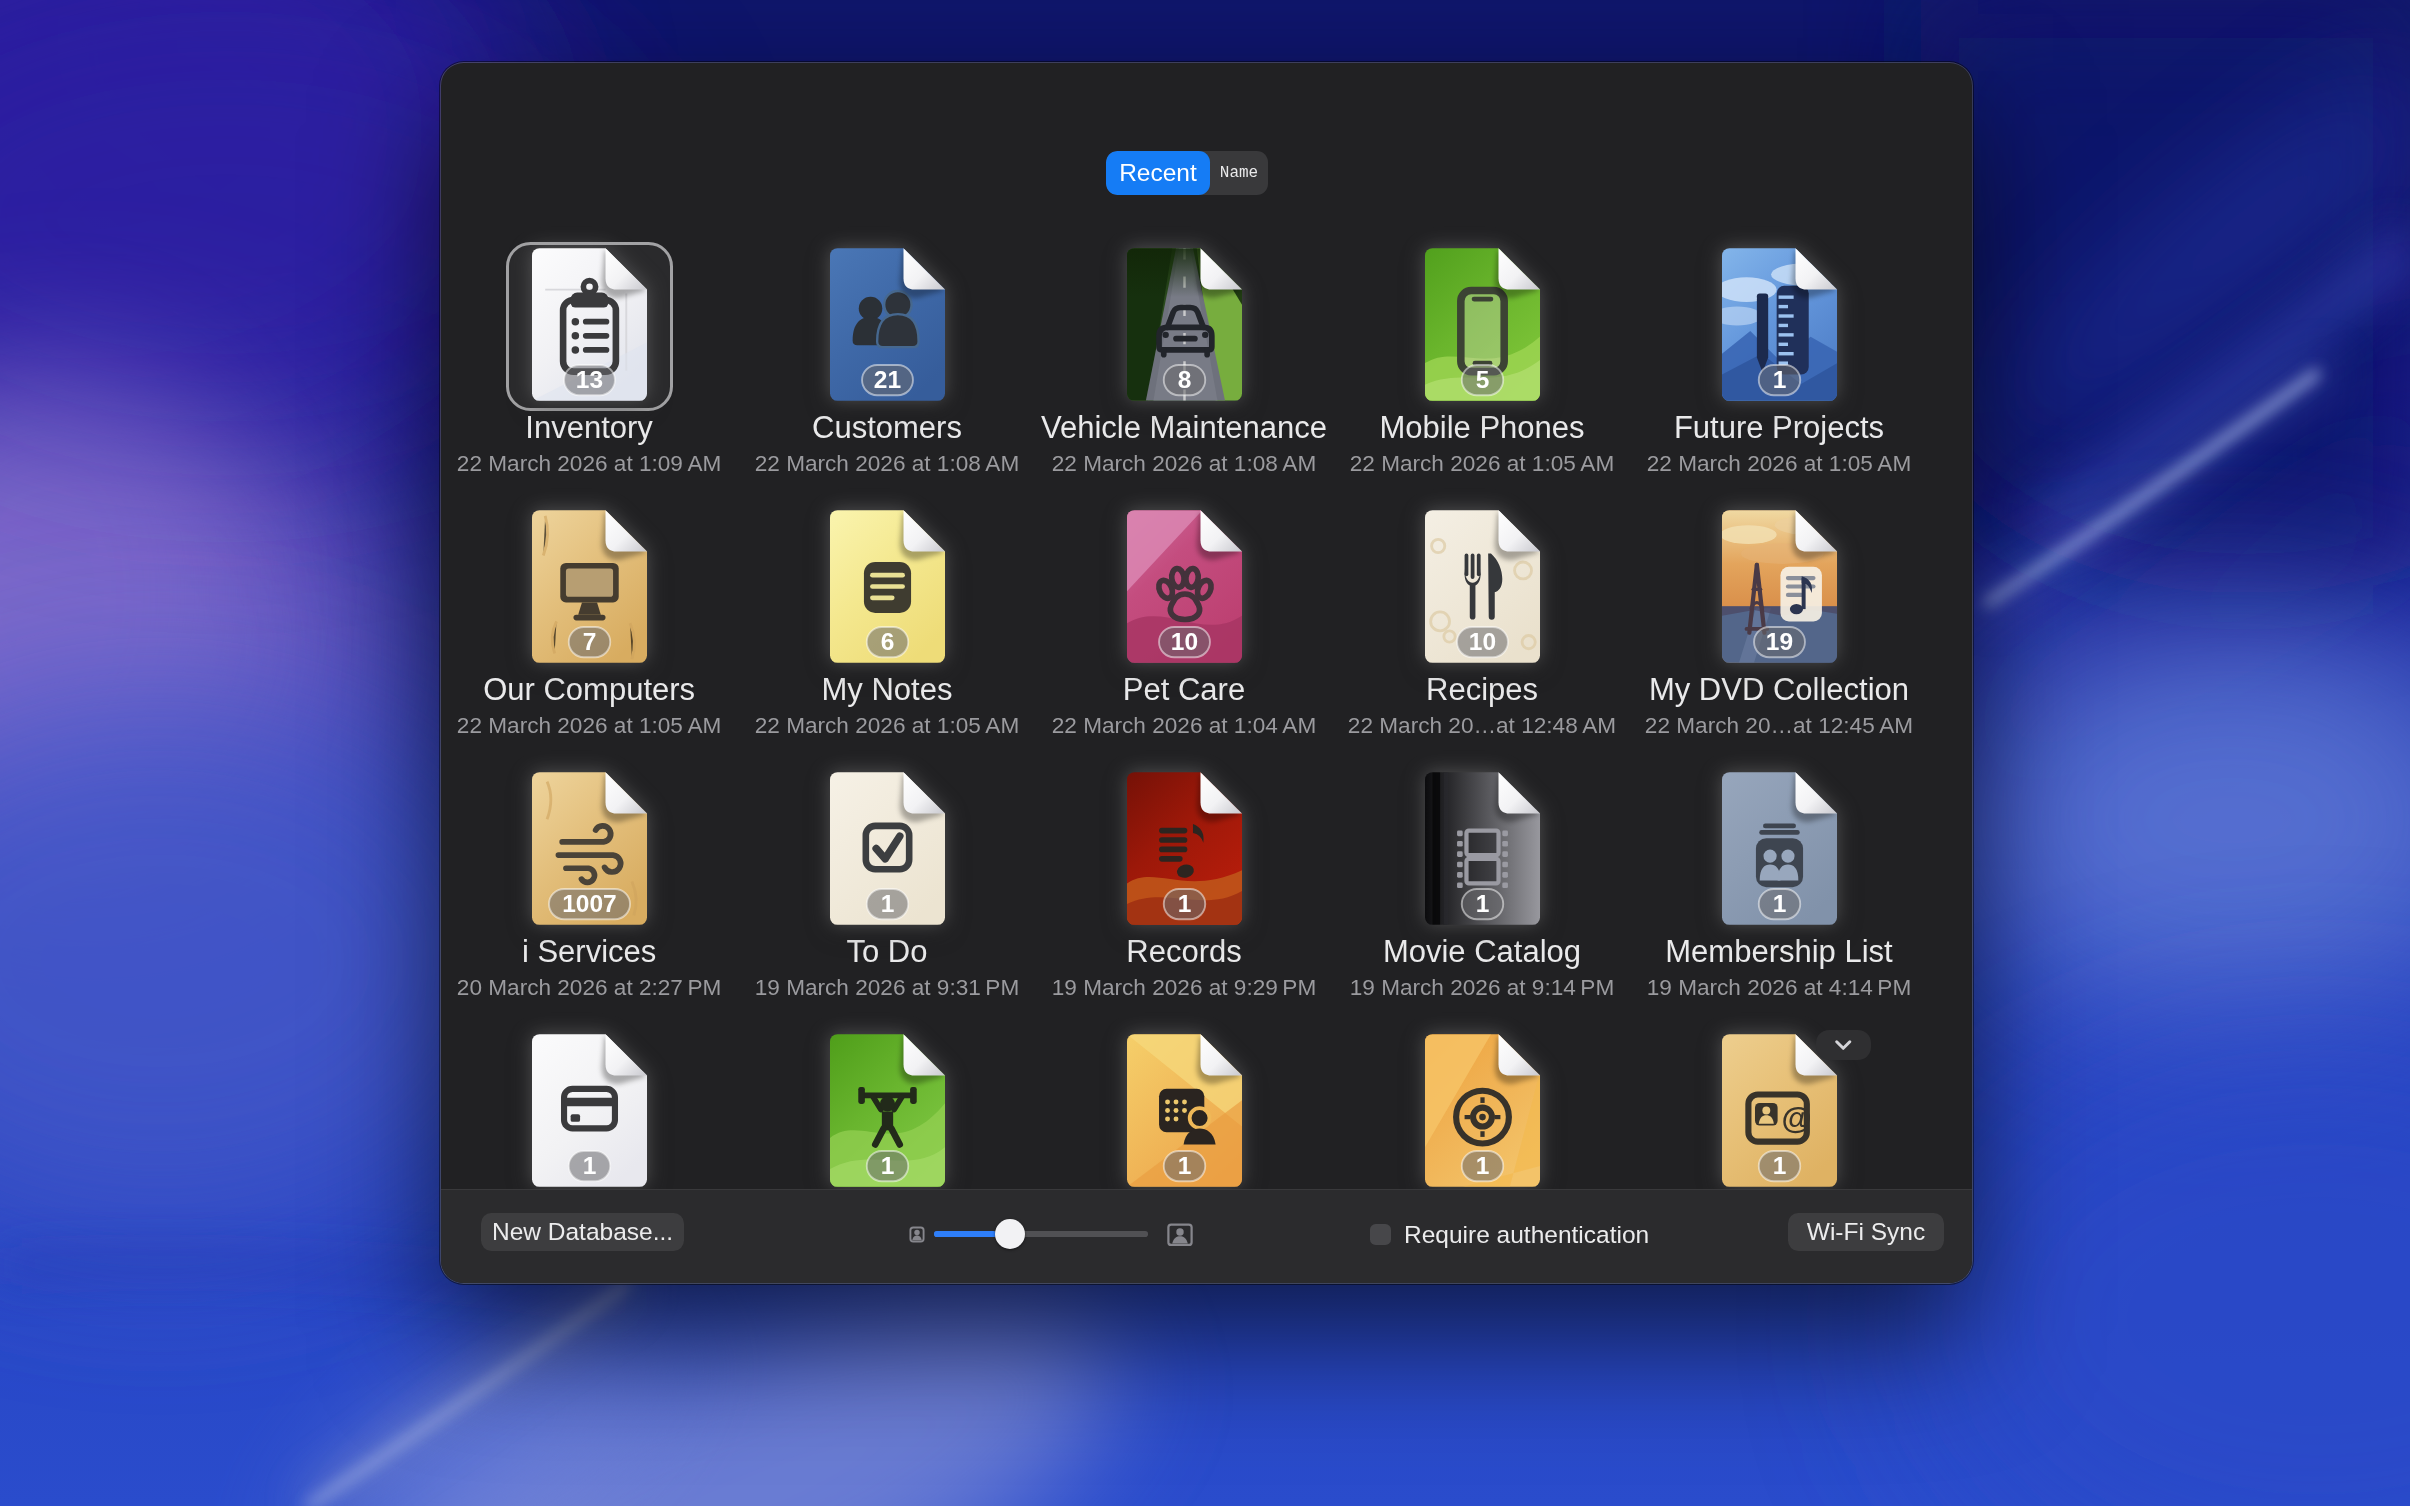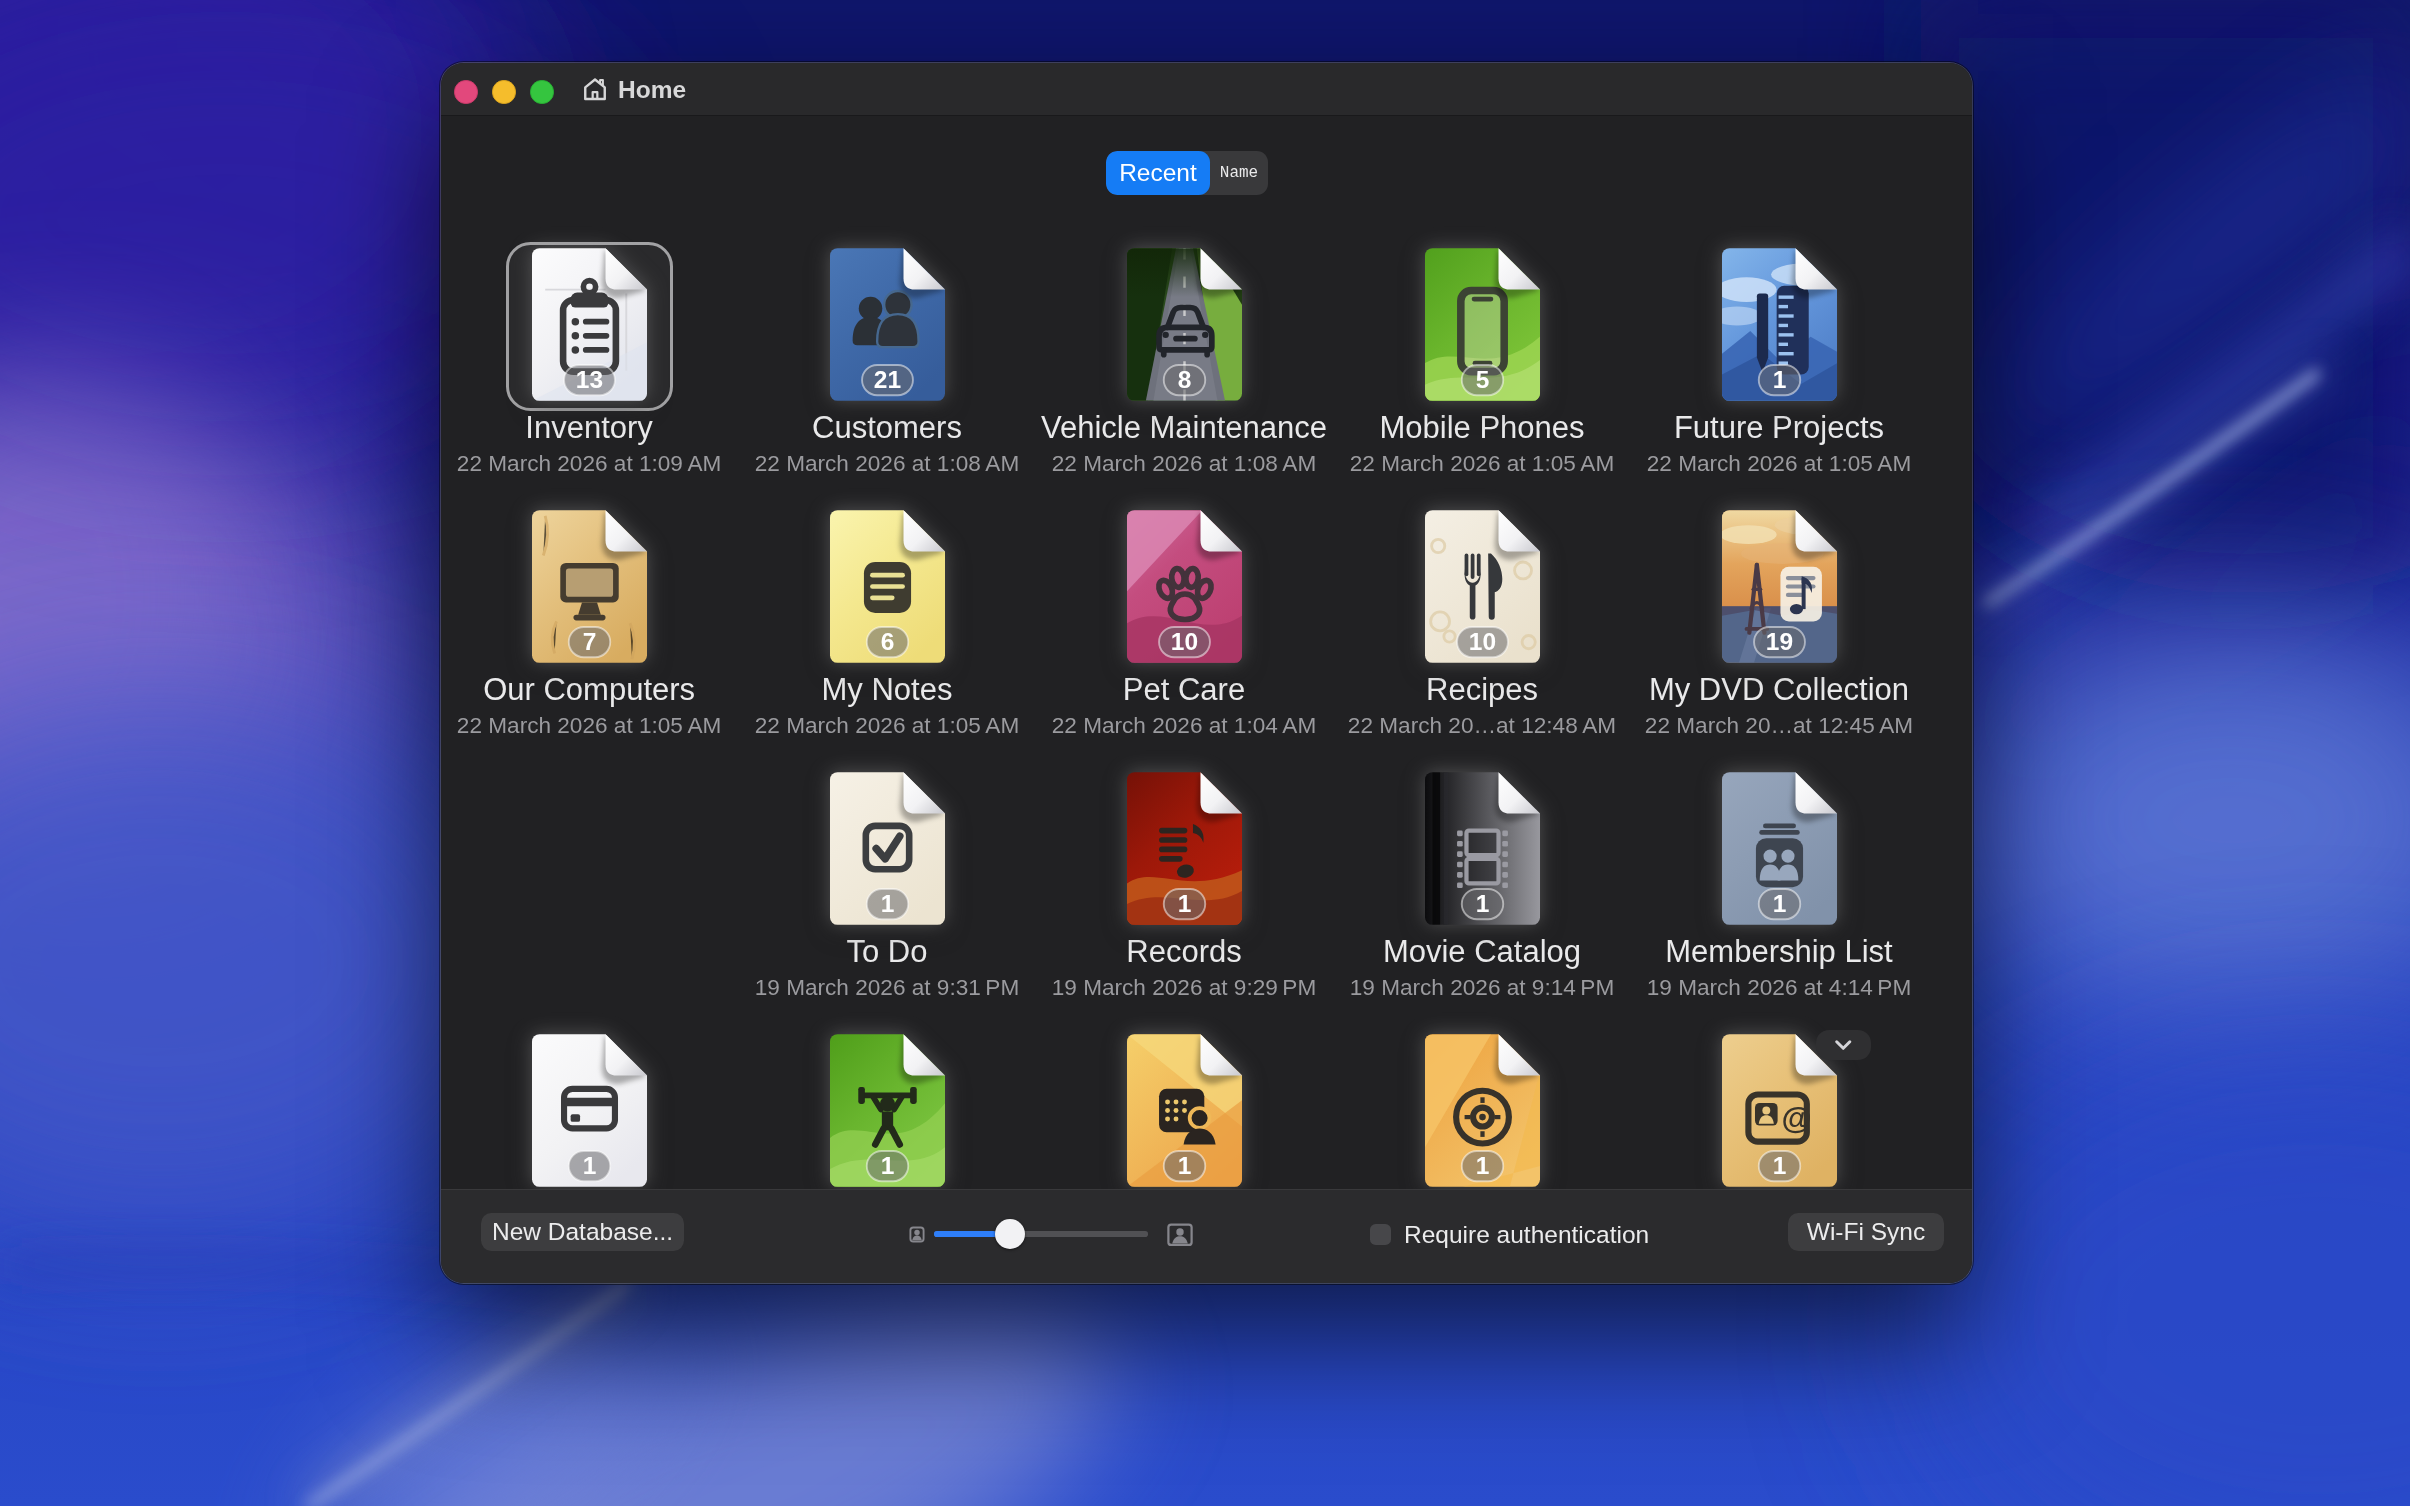--- a/index.html
+++ b/index.html
@@ -196,31 +196,20 @@
           <stop offset="1" stop-color="#122608" stop-opacity="0"></stop>
 </linearGradient>
 <clipPath id="dclip">
           <path d="M8 0 H78 L122 44 V154 A8 8 0 0 1 114 162 H8 A8 8 0 0 1 0 154 V8 A8 8 0 0 1 8 0 Z"></path>
         </clipPath>
 <filter id="fsh" x="-40%" y="-40%" width="180%" height="180%">
           <feGaussianBlur stdDeviation="3"></feGaussianBlur>
         </filter>
 </defs>
     </svg>
-<div class="tb">
-<span class="tl" style="left:13px;background:#e2487c;border-color:#d03a6c"></span>
-<span class="tl" style="left:51px;background:#f5bd2c;border-color:#e0a81e"></span>
-<span class="tl" style="left:89px;background:#35c53f;border-color:#28b334"></span>
-<svg class="homeico" width="26" height="24.5" viewBox="0 0 28 26" fill="none" stroke="#d6d6d7" stroke-width="2.6" stroke-linejoin="round">
-<path d="M3.5 11 L14 2.5 L24.5 11 V23.5 H3.5 Z"></path>
-<path d="M11.5 23.5 V16 H16.5 V23.5" stroke-width="2.4"></path>
-<path d="M19.5 6.5 V3 H22.5 V9" stroke-width="2.2"></path>
-</svg>
-<span class="wtitle">Home</span>
-</div>
 <div class="seg">
 <div class="seg-a">Recent</div>
 <div class="seg-b">Name</div>
 </div>
 <div class="sel"></div>
 <div class="cell" style="left:-0.9px;top:185px">
       <svg class="doc" width="115" height="153" viewBox="0 0 122 162">
 <path d="M8 0 H78 L122 44 V154 A8 8 0 0 1 114 162 H8 A8 8 0 0 1 0 154 V8 A8 8 0 0 1 8 0 Z" fill="url(#g_inventory)"></path>
 
 <g clip-path="url(#dclip)" stroke="#d8d8dc" stroke-width="2">
@@ -486,20 +475,42 @@
 <path d="M84.5 70 C93 72 97 79 95 88 C93 80 89.5 77.5 84.5 77.5 Z" fill="#2c3550"></path>
 </g>
 
 <path d="M77 1 L121 45 L93 53 Q74 53 74 35 Z" fill="rgba(0,0,0,0.3)" filter="url(#fsh)"></path>
 <path d="M78 0 L122 44 H90 Q78 44 78 32 Z" fill="url(#gfold)"></path>
 <rect x="34.0" y="124" width="54" height="32" rx="16" fill="rgba(105,105,110,0.55)" stroke="rgba(255,255,255,0.5)" stroke-width="2"></rect>
         <text x="61" y="148" text-anchor="middle" font-family="Liberation Sans, sans-serif" font-size="26" font-weight="700" fill="#ffffff">19</text>
 </svg>
       <div class="nm">My DVD Collection</div>
       <div class="dt">22 March 20…at 12:45 AM</div>
+    </div>
+    <div class="cell" style="left:-0.9px;top:709px">
+      <svg class="doc" width="115" height="153" viewBox="0 0 122 162">
+<path d="M8 0 H78 L122 44 V154 A8 8 0 0 1 114 162 H8 A8 8 0 0 1 0 154 V8 A8 8 0 0 1 8 0 Z" fill="url(#g_iservices)"></path>
+
+<g clip-path="url(#dclip)" stroke="#cfa35e" stroke-width="3" opacity="0.6" fill="none">
+<path d="M16 10 q8 18 0 40"></path>
+          <path d="M106 116 q8 18 2 36"></path>
+</g>
+<g fill="none" stroke="#4a4338" stroke-width="6" stroke-linecap="round">
+<path d="M32 74 H76 A8.5 8.5 0 1 0 67.5 61.5"></path>
+<path d="M28 88 H86 A9 9 0 1 1 77 101"></path>
+<path d="M36 102 H60 A7.5 7.5 0 1 1 52.5 113.5"></path>
+</g>
+
+<path d="M77 1 L121 45 L93 53 Q74 53 74 35 Z" fill="rgba(0,0,0,0.3)" filter="url(#fsh)"></path>
+<path d="M78 0 L122 44 H90 Q78 44 78 32 Z" fill="url(#gfold)"></path>
+<rect x="18.0" y="124" width="86" height="32" rx="16" fill="rgba(105,105,110,0.55)" stroke="rgba(255,255,255,0.5)" stroke-width="2"></rect>
+        <text x="61" y="148" text-anchor="middle" font-family="Liberation Sans, sans-serif" font-size="26" font-weight="700" fill="#ffffff">1007</text>
+</svg>
+      <div class="nm">i Services</div>
+      <div class="dt">20 March 2026 at 2:27 PM</div>
     </div>
     <div class="cell" style="left:297px;top:709px">
       <svg class="doc" width="115" height="153" viewBox="0 0 122 162">
 <path d="M8 0 H78 L122 44 V154 A8 8 0 0 1 114 162 H8 A8 8 0 0 1 0 154 V8 A8 8 0 0 1 8 0 Z" fill="url(#g_todo)"></path>
 
 <rect x="38" y="57" width="46" height="46" rx="10" fill="none" stroke="#3c3e40" stroke-width="7"></rect>
 <path d="M49 81 L58.5 92 L74 68" fill="none" stroke="#3c3e40" stroke-width="8" stroke-linecap="round" stroke-linejoin="round"></path>
 
 <path d="M77 1 L121 45 L93 53 Q74 53 74 35 Z" fill="rgba(0,0,0,0.3)" filter="url(#fsh)"></path>
 <path d="M78 0 L122 44 H90 Q78 44 78 32 Z" fill="url(#gfold)"></path>

